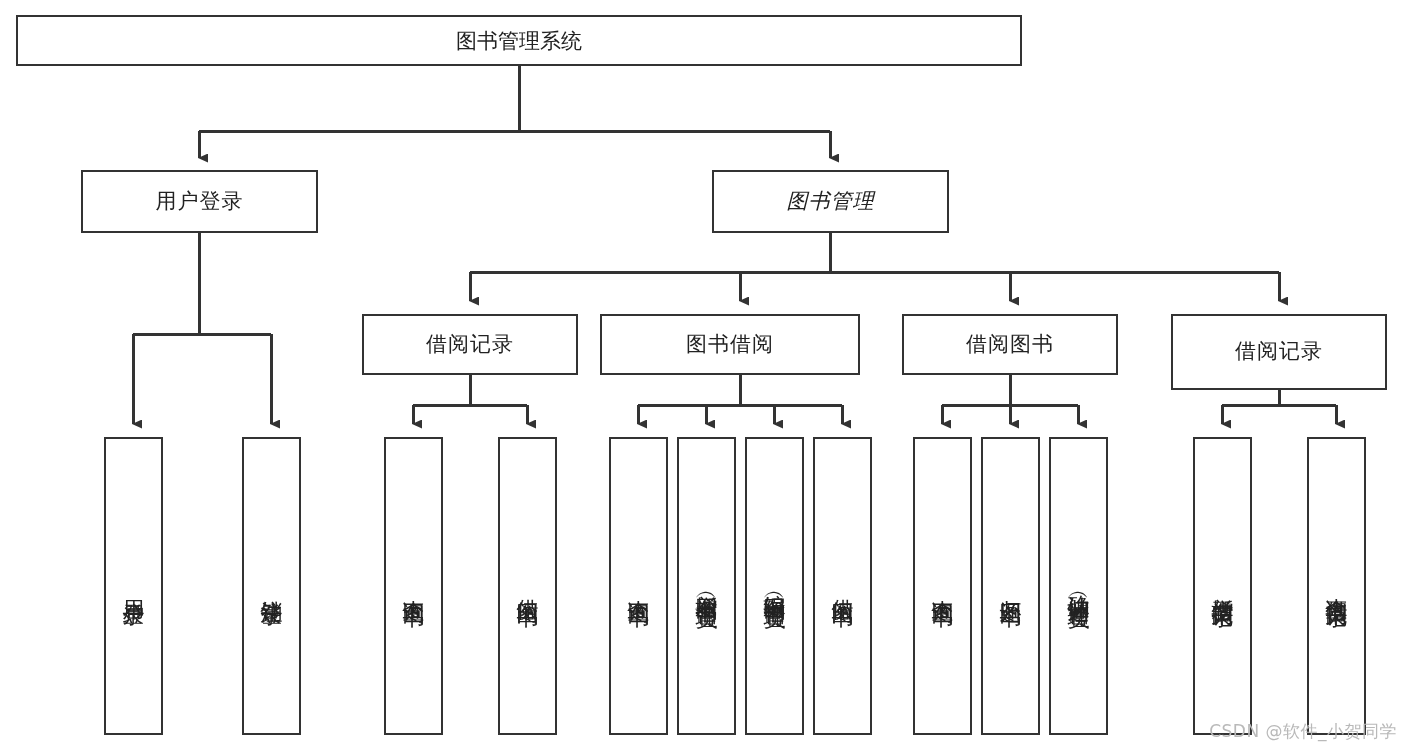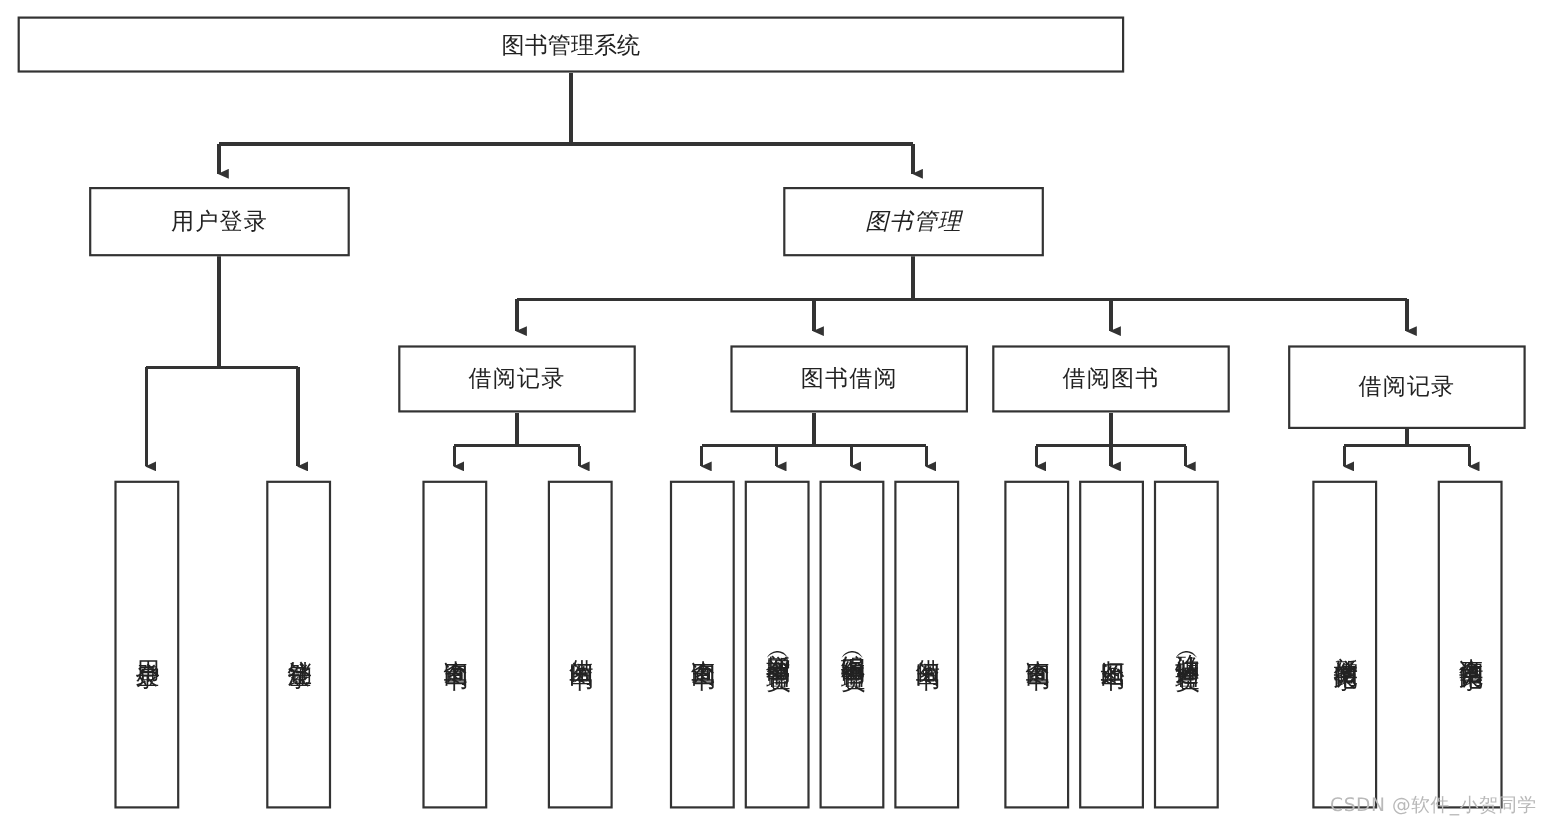--- a/index.html
+++ b/index.html
@@ -125,21 +125,21 @@
   <div class="node h" style="left:81px; top:170px; width:237px; height:63px;">
     <span>用户登录</span>
   </div>
   <div class="node h" style="left:712px; top:170px; width:237px; height:63px;font-style:italic;">
     <span>图书管理</span>
   </div>
 
   <div class="node h" style="left:362px; top:314px; width:216px; height:61px;">
     <span>借阅记录</span>
   </div>
-  <div class="node h" style="left:664px; top:314px; width:216px; height:61px;">
+  <div class="node h" style="left:600px; top:314px; width:260px; height:61px;">
     <span>图书借阅</span>
   </div>
   <div class="node h" style="left:902px; top:314px; width:216px; height:61px;">
     <span>借阅图书</span>
   </div>
   <div class="node h" style="left:1171px; top:314px; width:216px; height:76px;">
     <span>借阅记录</span>
   </div>
 
   <div class="node leaf" style="left:104px; top:437px; width:59px; height:298px;">

